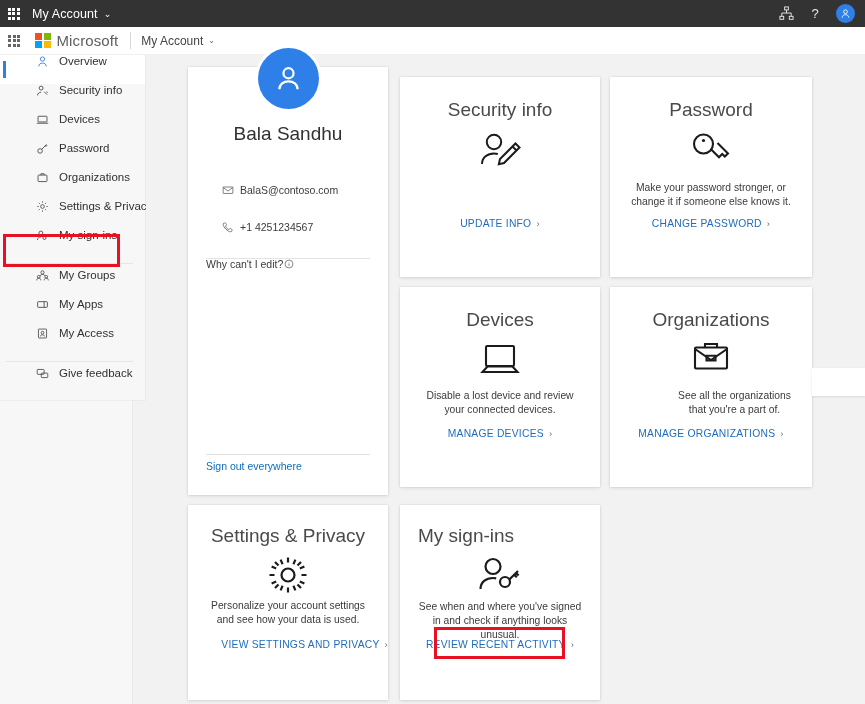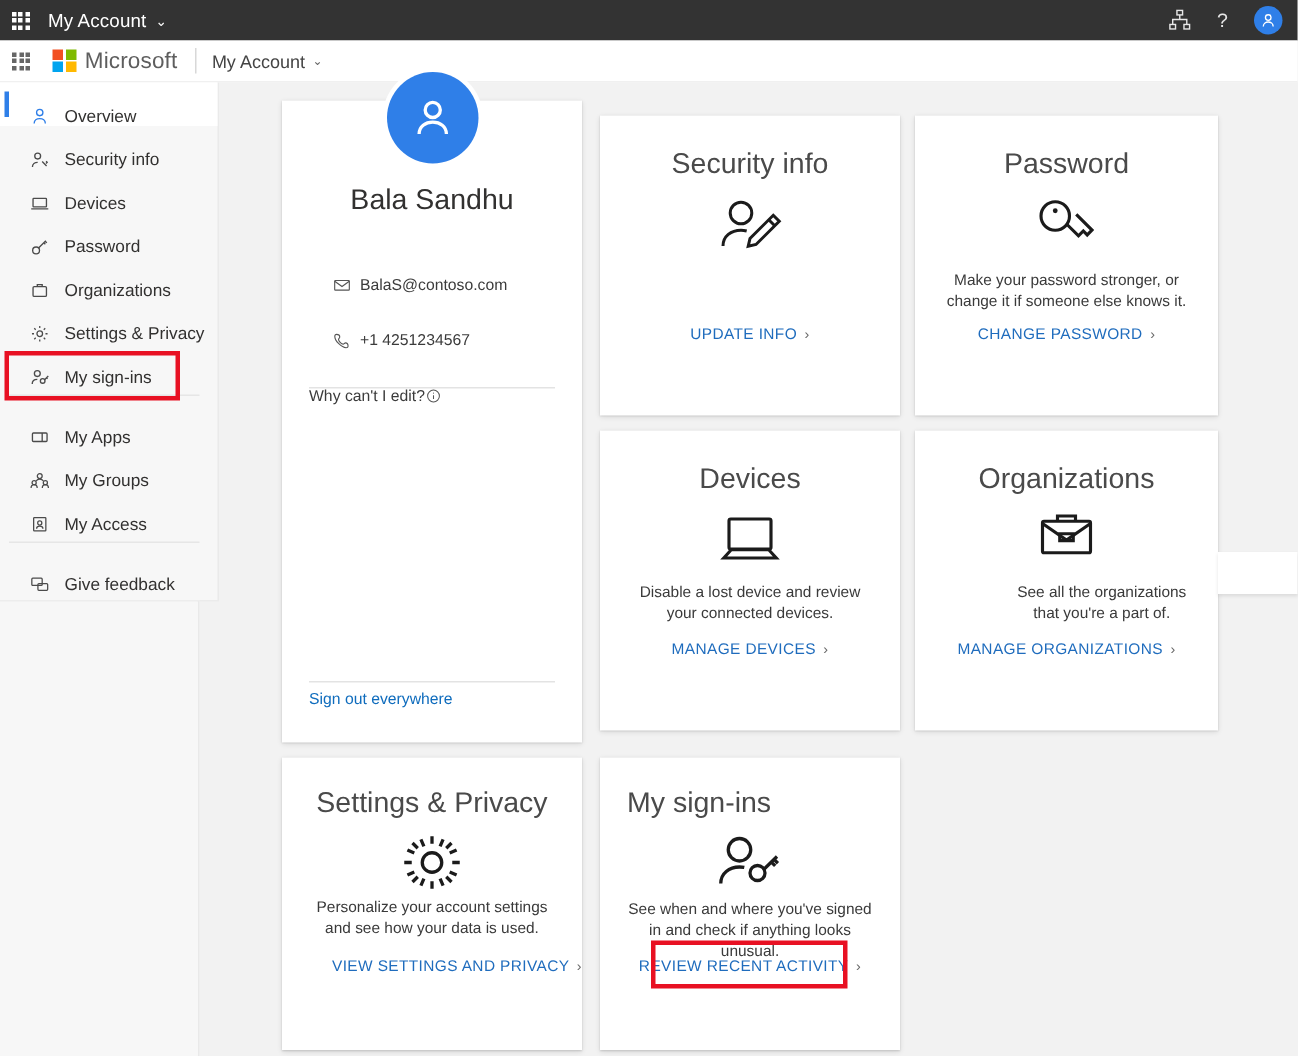--- a/index.html
+++ b/index.html
@@ -59,23 +59,23 @@
   .ms-divider { width:1px; height:17px; background:#d8d8d8; margin:0 10px 0 12px; }
   .ms-account { font-size:12px; color:#444444; cursor:pointer; display:flex; align-items:center; }
   .ms-account .cv { font-size:8px; margin-left:5px; color:#666; }
 
   
   .sidebar {
     position:absolute; left:0; top:55px; width:146px; height:345px;
     background:#f7f7f7; border-right:1px solid #eaeaea;
   }
   .side-item {
-    height:29px; display:flex; align-items:flex-end;
+    height:29px; display:flex; align-items:flex-start;
     font-size:11.5px; color:#323130; cursor:pointer; position:relative;
-    padding-left:20px;
+    padding-left:36px;
   }
   .side-item .s-ico {
     width:18px; display:flex; align-items:center; justify-content:flex-start;
     color:#4b4b4b; flex:none;
   }
   .side-item .s-lab { margin-left:5px; white-space:nowrap; }
   .side-item.active { background:#ffffff; }
   .side-item.active .s-ico { color:#2f7fe8; }
   .side-item.active::before {
     content:""; position:absolute; left:3px; top:6px; width:2.5px; height:17px;
@@ -315,38 +315,38 @@
           <path d="M12 10 L15 7 M13.6 8.4l.8.8"></path>
       </svg>
     </span>
     <span class="s-lab">My sign-ins</span>
   </div>
 
   <div class="side-sep"></div>
 
   <div class="side-item">
     <span class="s-ico">
-      <svg width="13" height="13" viewBox="0 0 16 16" fill="none" stroke="currentColor" stroke-width="1.1">
-        <rect x="2" y="4.5" width="12" height="7" rx="0.8"></rect>
-          <path d="M10 4.5v7"></path>
-      </svg>
-    </span>
-    <span class="s-lab">My Apps</span>
-  </div>
-
-  <div class="side-item">
-    <span class="s-ico">
       <svg width="13" height="13" viewBox="0 0 16 16" fill="none" stroke="currentColor" stroke-width="1.05">
         <circle cx="8" cy="4.2" r="2"></circle>
           <circle cx="3.4" cy="9.6" r="1.7"></circle>
           <circle cx="12.6" cy="9.6" r="1.7"></circle>
         <path d="M5 8.2c.6-.9 1.7-1.5 3-1.5s2.4.6 3 1.5M.9 14c0-1.8 1.1-2.8 2.5-2.8s2.5 1 2.5 2.8M10.1 14c0-1.8 1.1-2.8 2.5-2.8s2.5 1 2.5 2.8"></path>
       </svg>
     </span>
     <span class="s-lab">My Groups</span>
+  </div>
+
+  <div class="side-item">
+    <span class="s-ico">
+      <svg width="13" height="13" viewBox="0 0 16 16" fill="none" stroke="currentColor" stroke-width="1.1">
+        <rect x="2" y="4.5" width="12" height="7" rx="0.8"></rect>
+          <path d="M10 4.5v7"></path>
+      </svg>
+    </span>
+    <span class="s-lab">My Apps</span>
   </div>
 
   <div class="side-item">
     <span class="s-ico">
       <svg width="13" height="13" viewBox="0 0 16 16" fill="none" stroke="currentColor" stroke-width="1.05">
         <rect x="3" y="2.5" width="10" height="11" rx="0.6"></rect>
         <circle cx="8" cy="7" r="1.7"></circle>
           <path d="M5.4 11.6c0-1.3 1.2-2 2.6-2s2.6.7 2.6 2"></path>
       </svg>
     </span>

